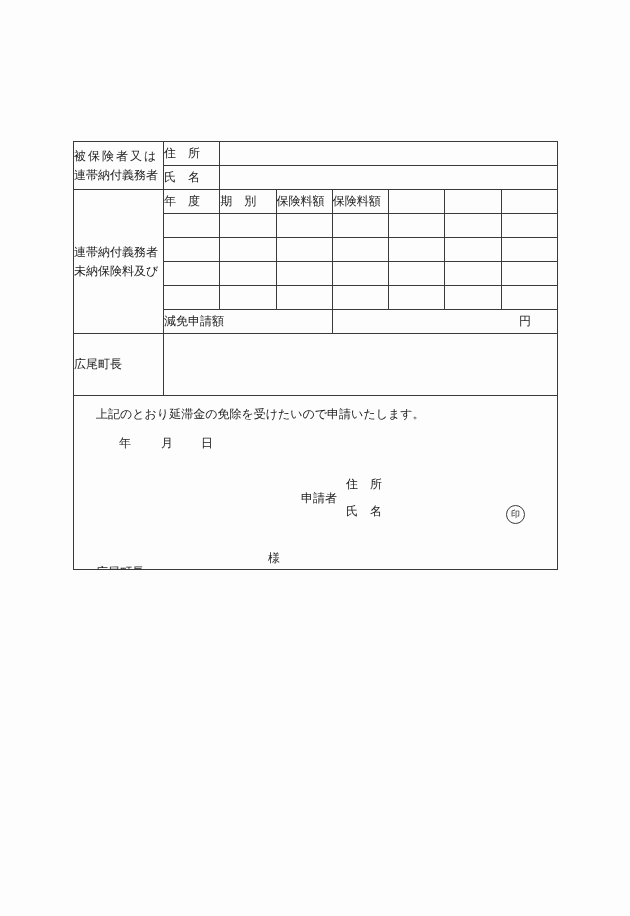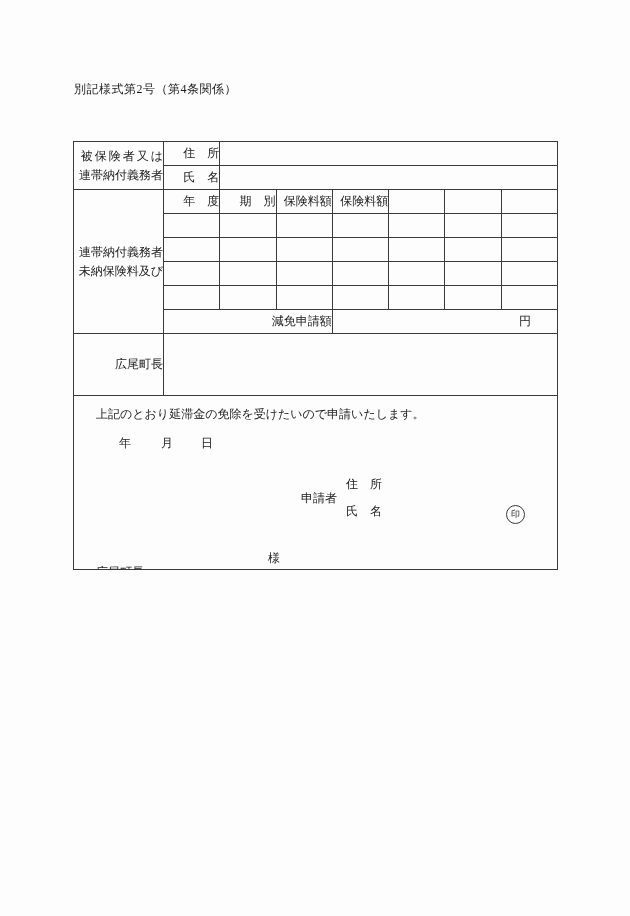--- a/index.html
+++ b/index.html
@@ -10,21 +10,21 @@
   }
   .form-number { position:absolute; left:74px; top:81px; letter-spacing:0.5px; }
   .form-title  { position:absolute; left:73px; top:118px; width:485px; text-align:center; letter-spacing:0.6px; }
 
   table.form-table {
     position:absolute; left:73px; top:141px; width:485px;
     border-collapse:collapse; table-layout:fixed;
   }
   .form-table td {
     border:1px solid #3a3a3a; padding:0; font-size:12px;
-    text-align:right; vertical-align:middle; overflow:hidden;
+    text-align:left; vertical-align:middle; overflow:hidden;
   }
   tr.h24 { height:24px; }
   tr.h62 { height:62px; }
   tr.h174 { height:174px; }
   td.side-label { line-height:19px; }
   .ls2 { letter-spacing:2px; margin-right:-2px; }
   td.yen-cell { text-align:right; padding-right:26px; }
 
   td.bottom-cell { position:relative; text-align:right; }
   .bottom-cell span { position:absolute; white-space:nowrap; }
@@ -42,21 +42,20 @@
     font-size:9px; line-height:9px;
   }
   .addressee   { left:22px;  top:168px; }
   .honorific   { left:194px; top:154px; }
 </style>
 </head>
 <body>
 
 <div class="page">
 
-  <div class="form-number">別記様式第2号（第4条関係）</div>
 
   <table class="form-table">
     <colgroup>
       <col style="width:90px">
       <col>
         <col>
         <col>
         <col>
         <col>
         <col>

